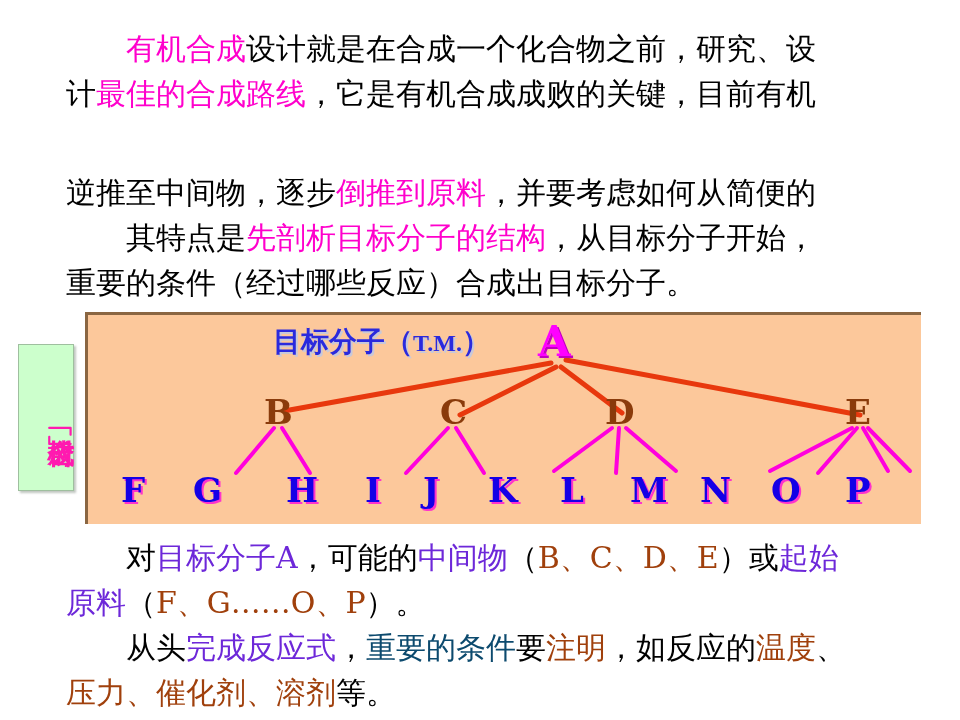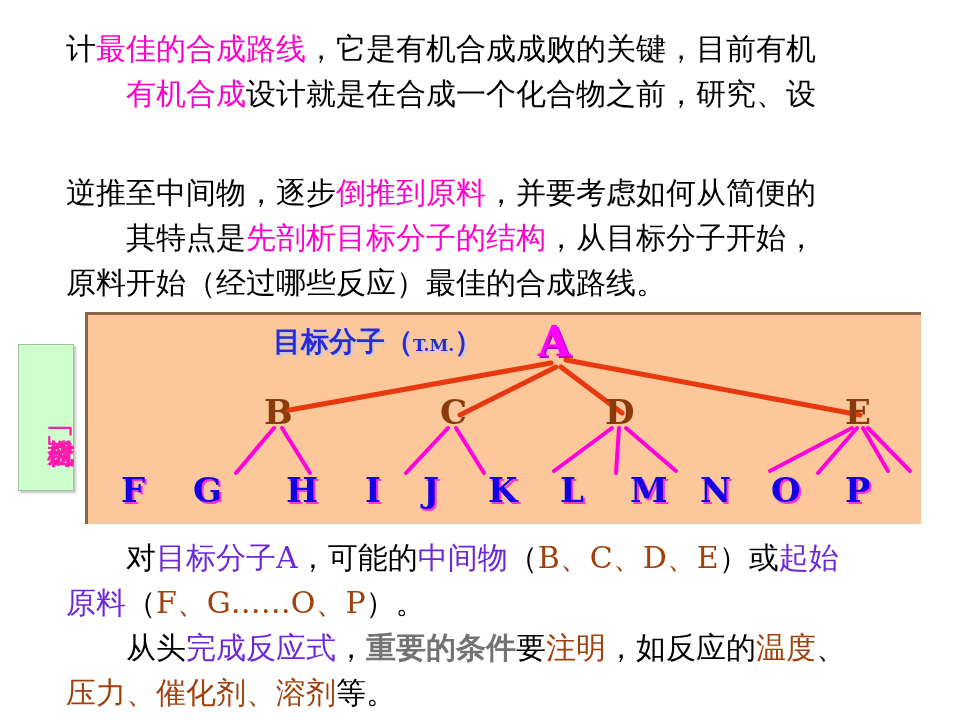--- a/index.html
+++ b/index.html
@@ -28,21 +28,21 @@
     font-size: 30px;
     line-height: 45px;
     color: #000000;
     letter-spacing: 0px;
     white-space: nowrap;
   }
   .para .ind { display: inline-block; width: 60px; }
 
   .magenta { color: #FF00CC; }
   .blue    { color: #6d28d9; }
-  .blue2   { color: #737373; font-weight: bold; }
+  .blue2   { color: #0c4a6e; }
   .brown   { color: #A0400C; }
   .black   { color: #000000; }
 
   
   #para1 { left: 66px; top: 26px; }
   
   #para2 { left: 66px; top: 170px; }
   
   #para3 { left: 66px; top: 535px; }
   
@@ -88,21 +88,21 @@
     position: absolute;
     left: 185px;
     top: 8px;
     font-family: "DejaVu Serif", "Liberation Serif", serif;
     font-size: 28px;
     font-weight: bold;
     color: #2A2ADD;
     text-shadow: 2px 2px 0 #C8C8D8;
     white-space: nowrap;
   }
-  #tm-label .tm-abbr { font-size: 17px; }
+  #tm-label .tm-abbr { font-size: 24px; font-family: Liberation Serif, serif; }
 
   
   #side-label {
     position: absolute;
     left: 18px;
     top: 344px;
     width: 56px;
     height: 147px;
     background: #CCFFCC;
     border: 1px solid #9FBF9F;
@@ -126,36 +126,36 @@
     margin: 0 auto;
   }
 </style>
 </head>
 <body>
 
 <div id="page">
 
   <div class="para" id="para1">
     <div>
+      <span class="ind"></span><span class="magenta">有机合成</span><span class="black">设计就是在合成一个化合物之前，研究、设</span>
+    </div>
+    <div>
       <span class="black">计</span><span class="magenta">最佳的合成路线</span><span class="black">，它是有机合成成败的关键，目前有机</span>
     </div>
-    <div>
-      <span class="ind"></span><span class="magenta">有机合成</span><span class="black">设计就是在合成一个化合物之前，研究、设</span>
-    </div>
   </div>
 
   <div class="para" id="para2">
     <div>
       <span class="black">逆推至中间物，逐步</span><span class="magenta">倒推到原料</span><span class="black">，并要考虑如何从简便的</span>
     </div>
     <div>
       <span class="ind"></span><span class="black">其特点是</span><span class="magenta">先剖析目标分子的结构</span><span class="black">，从目标分子开始，</span>
     </div>
     <div>
-      <span class="black">原料开始（经过哪些反应）最佳的合成路线。</span>
+      <span class="black">重要的条件（经过哪些反应）合成出目标分子。</span>
     </div>
   </div>
 
   <div id="side-label">
     <div class="vtext">「合成树」</div>
   </div>
 
   <div id="figure">
     <svg width="836" height="212" viewBox="0 0 836 212">
 

